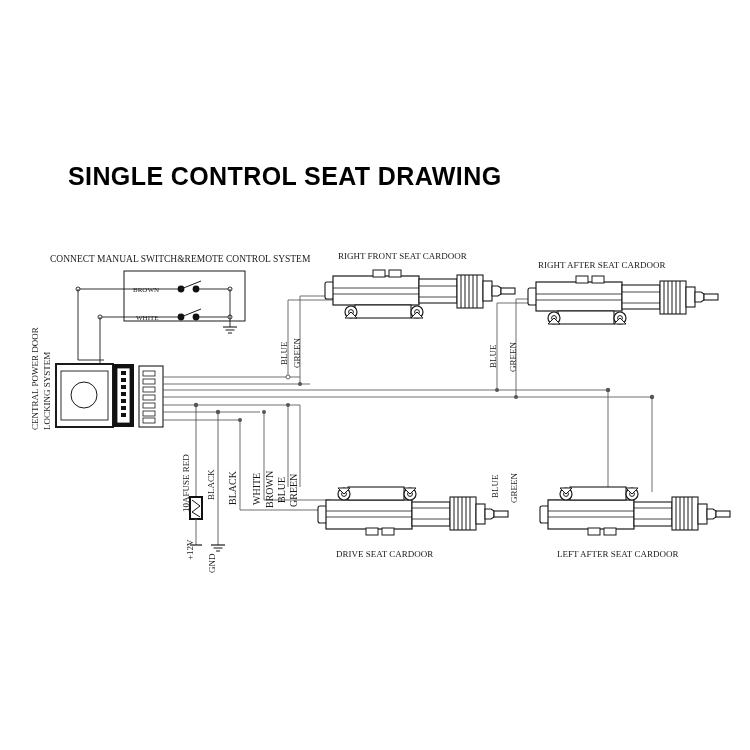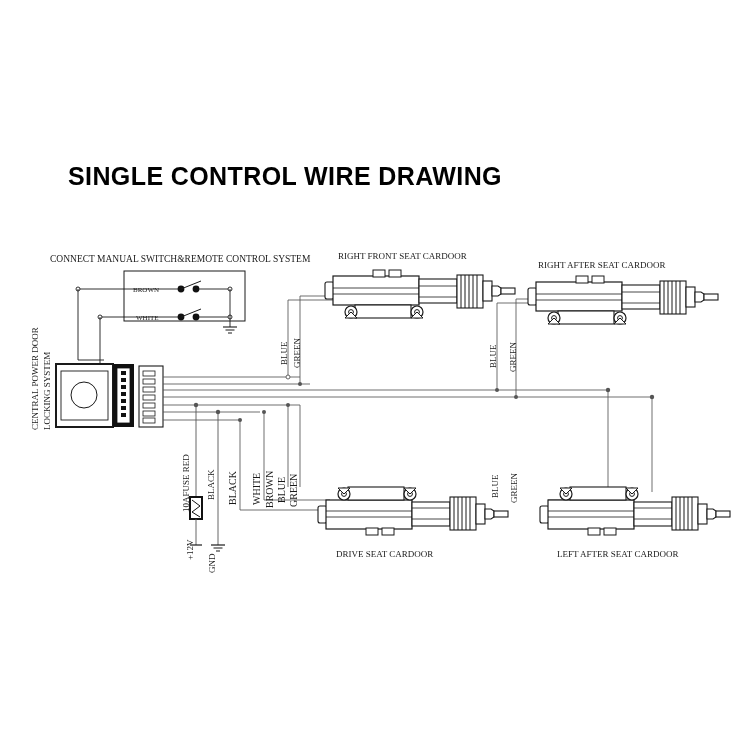--- a/index.html
+++ b/index.html
@@ -39,21 +39,21 @@
   .lbl {
     font-family: "Liberation Serif", serif;
     fill: #1a1a1a;
   }
 </style>
 </head>
 <body>
 
 <div id="page">
 
-  <div id="title">SINGLE CONTROL WIRE DRAWING</div>
+  <div id="title">SINGLE CONTROL SEAT DRAWING</div>
 
   <svg id="diagram" width="750" height="750" viewBox="0 0 750 750">
 
     <defs>
       <g id="actuator-top">
 
         <rect x="0" y="14" width="9" height="17" fill="#fff" stroke="#1a1a1a" stroke-width="1.1" rx="2"></rect>
 
         <rect x="8" y="8" width="86" height="29" fill="#fff" stroke="#1a1a1a" stroke-width="1.2"></rect>
         <line x1="8" y1="20" x2="94" y2="20" stroke="#1a1a1a" stroke-width="0.8"></line>

